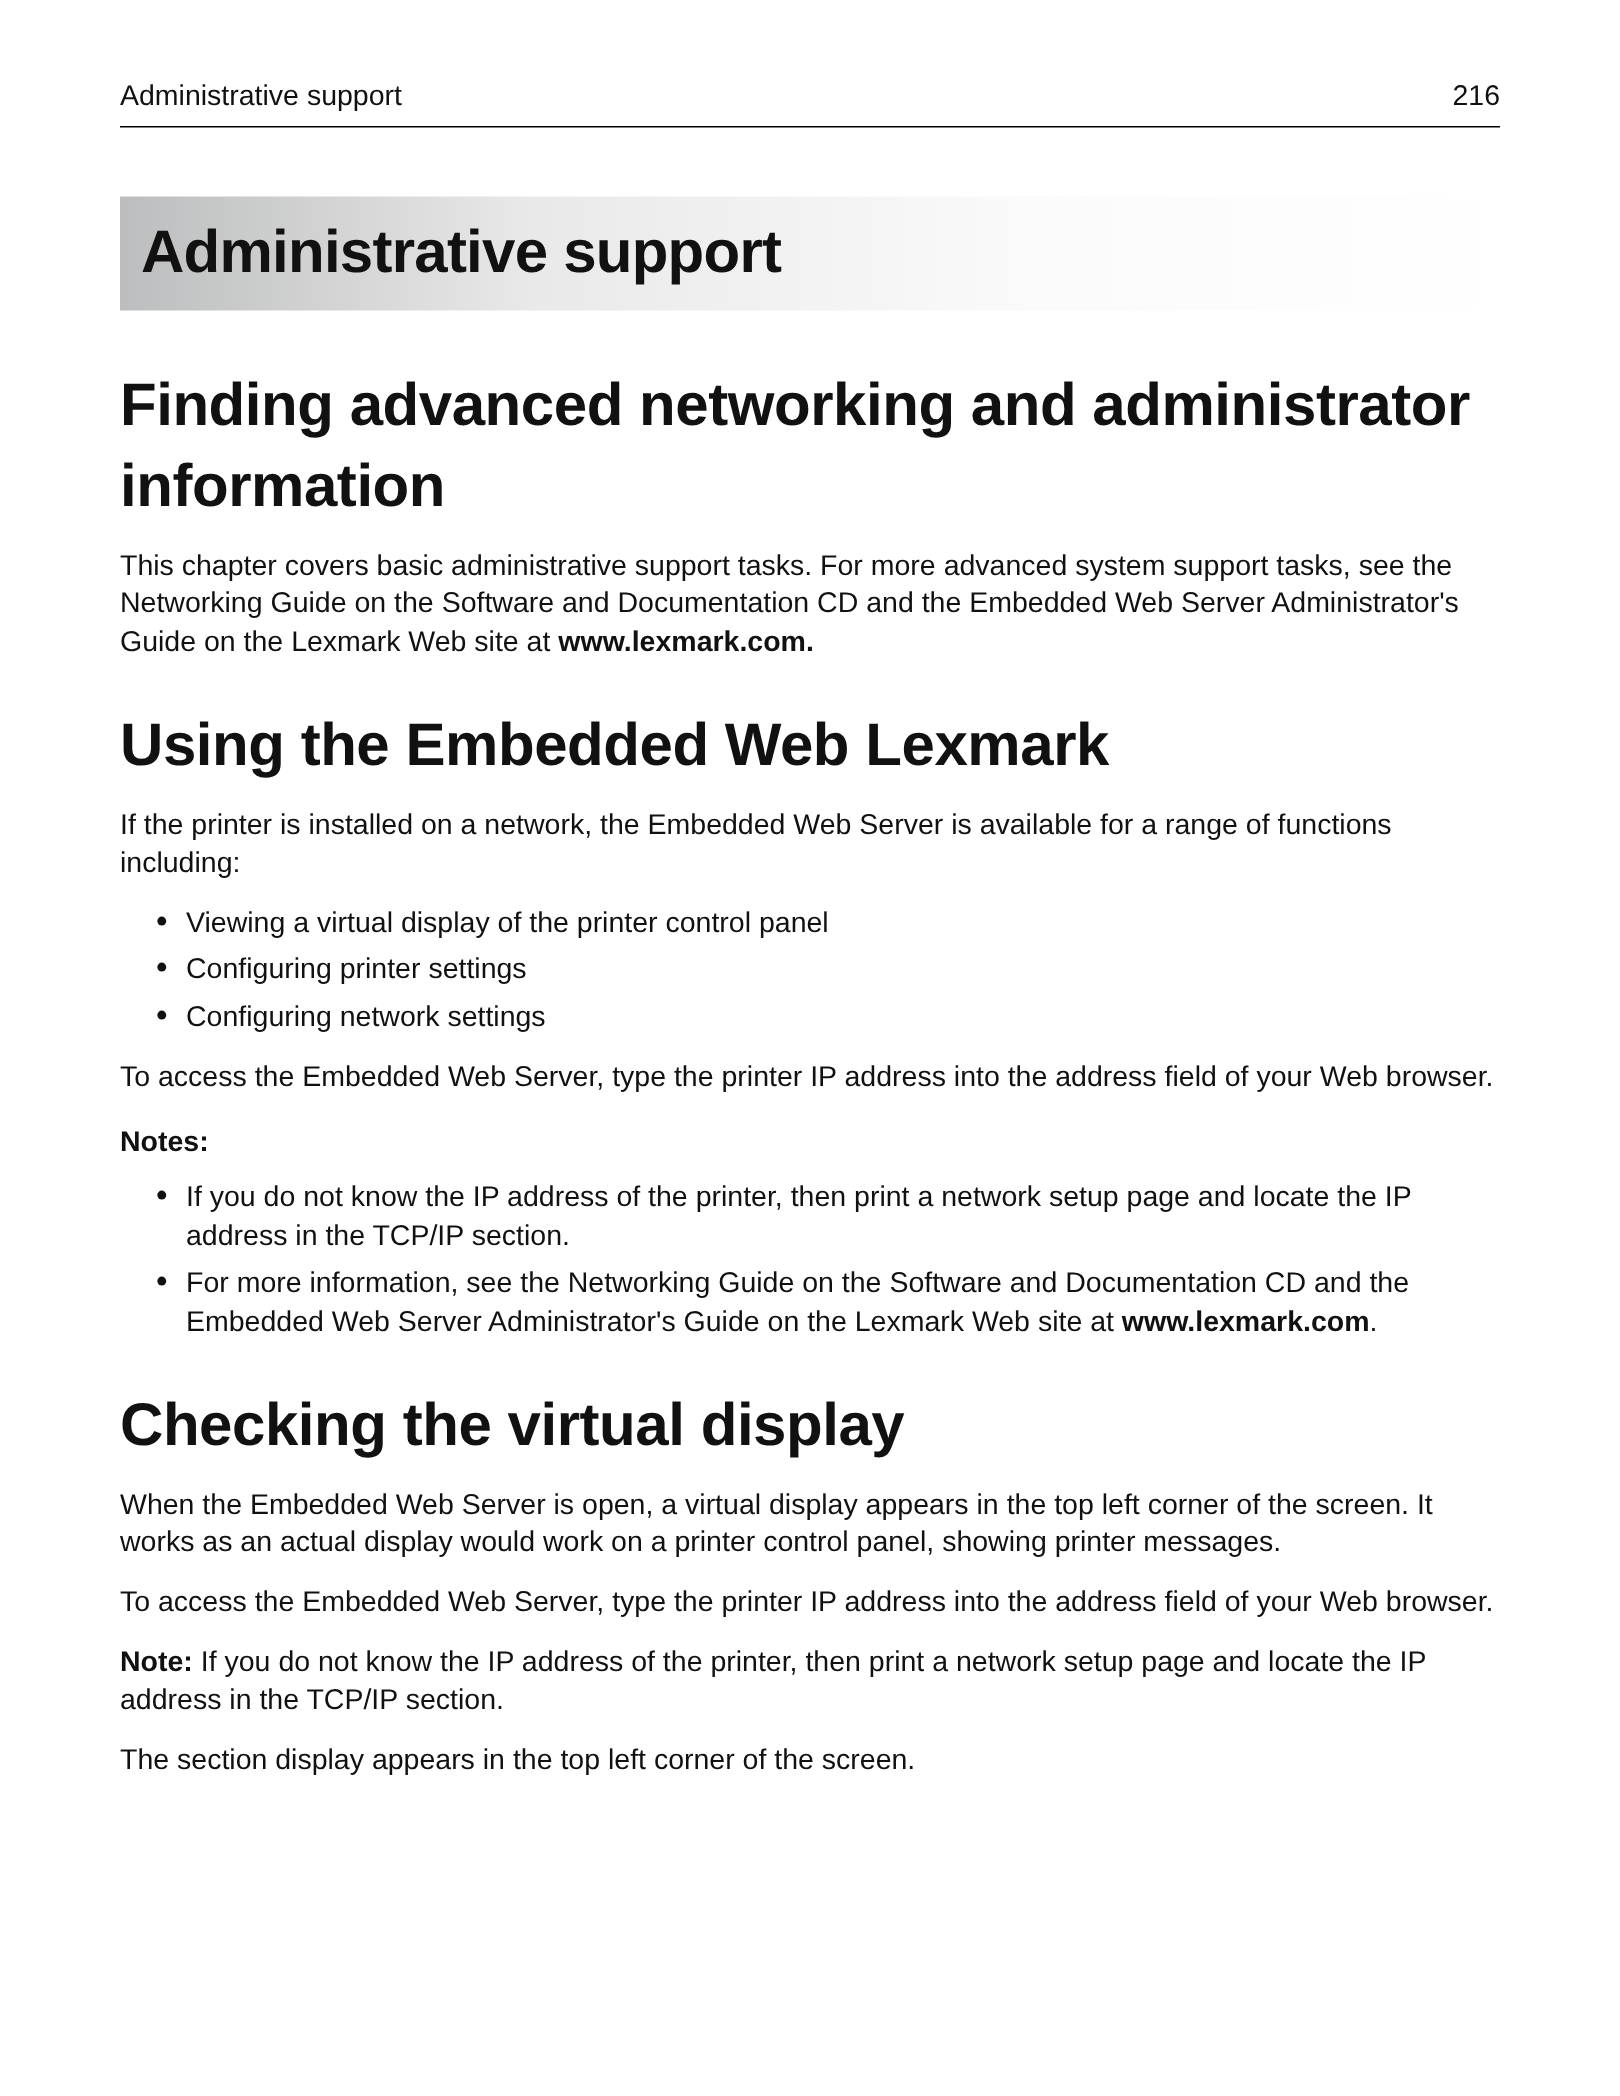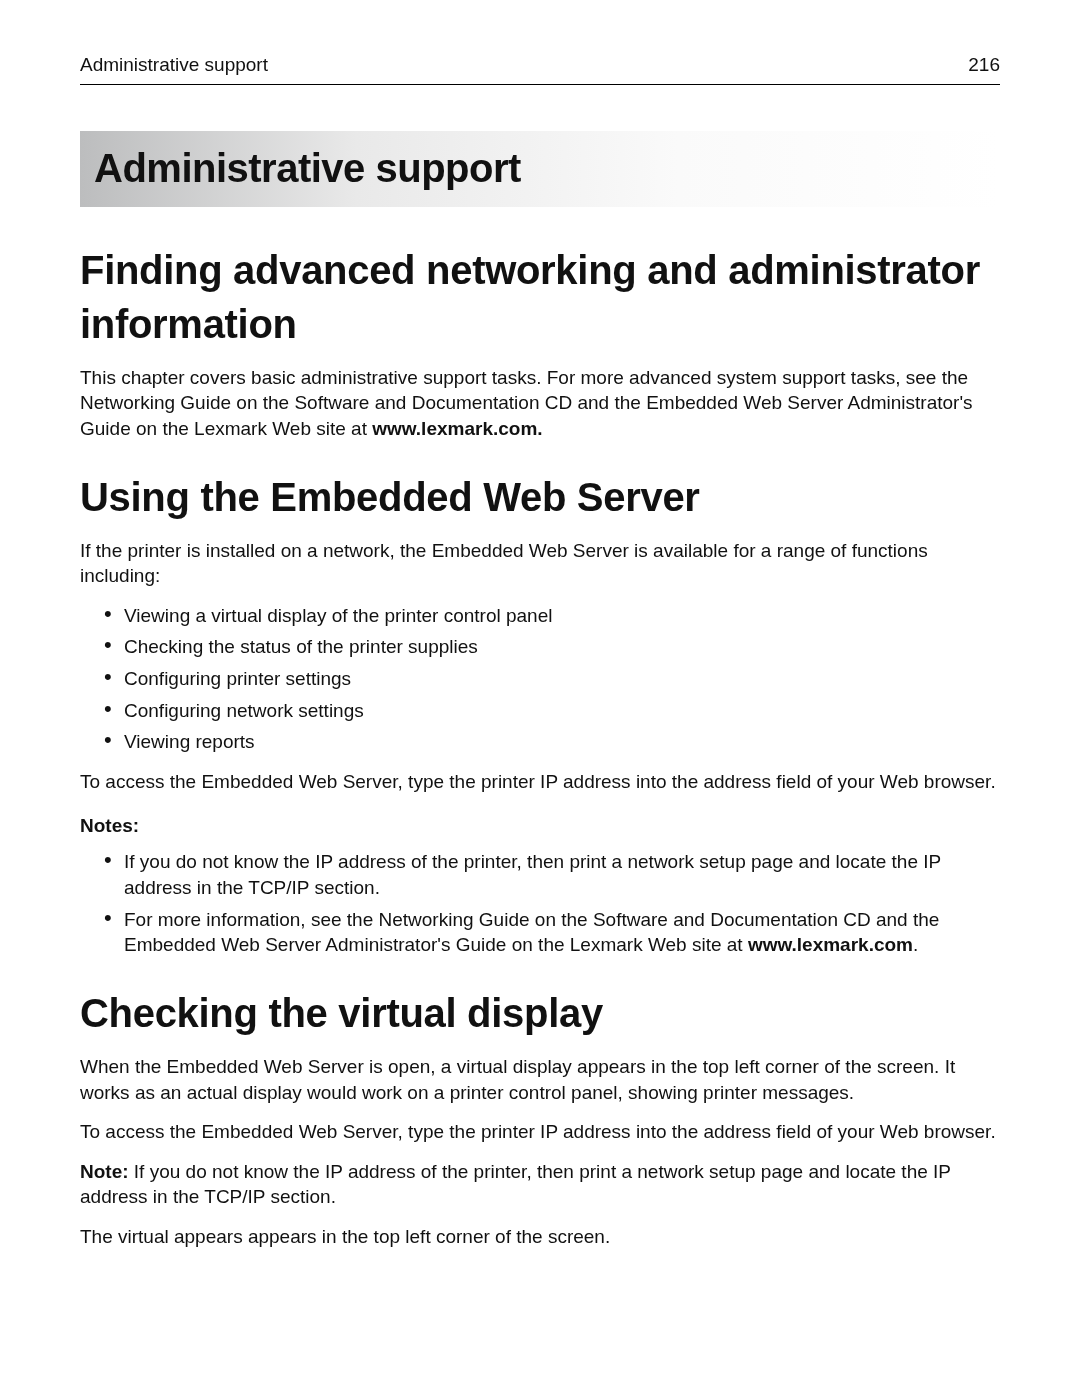--- a/index.html
+++ b/index.html
@@ -77,37 +77,35 @@
 
 <div class="title-band">
   <h1>Administrative support</h1>
 </div>
 
 <h2 class="section">Finding advanced networking and administrator information</h2>
 <p class="body s1-par">
   <span>This chapter covers basic administrative support tasks. For more advanced system support tasks, see the </span><span class="italic">Networking Guide</span><span> on the </span><span class="italic">Software and Documentation</span><span> CD and the </span><span class="italic">Embedded Web Server Administrator's Guide</span><span> on the Lexmark Web site at </span><span class="bold">www.lexmark.com.</span>
 </p>
 
-<h2 class="section">Using the Embedded Web Server</h2>
+<h2 class="section">Using the Embedded Web Lexmark</h2>
 <p class="body">If the printer is installed on a network, the Embedded Web Server is available for a range of functions including:</p>
 <ul class="bullets">
   <li>Viewing a virtual display of the printer control panel</li>
-  <li>Checking the status of the printer supplies</li>
   <li>Configuring printer settings</li>
   <li>Configuring network settings</li>
-  <li>Viewing reports</li>
 </ul>
 <p class="body">To access the Embedded Web Server, type the printer IP address into the address field of your Web browser.</p>
 <p class="notes-label">Notes:</p>
 <ul class="bullets">
   <li>If you do not know the IP address of the printer, then print a network setup page and locate the IP address in the TCP/IP section.</li>
   <li>
     <span>For more information, see the </span><span class="italic">Networking Guide</span><span> on the </span><span class="italic">Software and Documentation</span><span> CD and the </span><span class="italic">Embedded Web Server Administrator's Guide</span><span> on the Lexmark Web site at </span><span class="bold">www.lexmark.com</span><span>.</span>
   </li>
 </ul>
 
 <h2 class="section">Checking the virtual display</h2>
 <p class="body">When the Embedded Web Server is open, a virtual display appears in the top left corner of the screen. It works as an actual display would work on a printer control panel, showing printer messages.</p>
 <p class="body">To access the Embedded Web Server, type the printer IP address into the address field of your Web browser.</p>
 <p class="body">
   <span class="bold">Note:</span><span> If you do not know the IP address of the printer, then print a network setup page and locate the IP address in the TCP/IP section.</span>
 </p>
-<p class="body">The virtual appears appears in the top left corner of the screen.</p>
+<p class="body">The section display appears in the top left corner of the screen.</p>
 
 </body></html>

